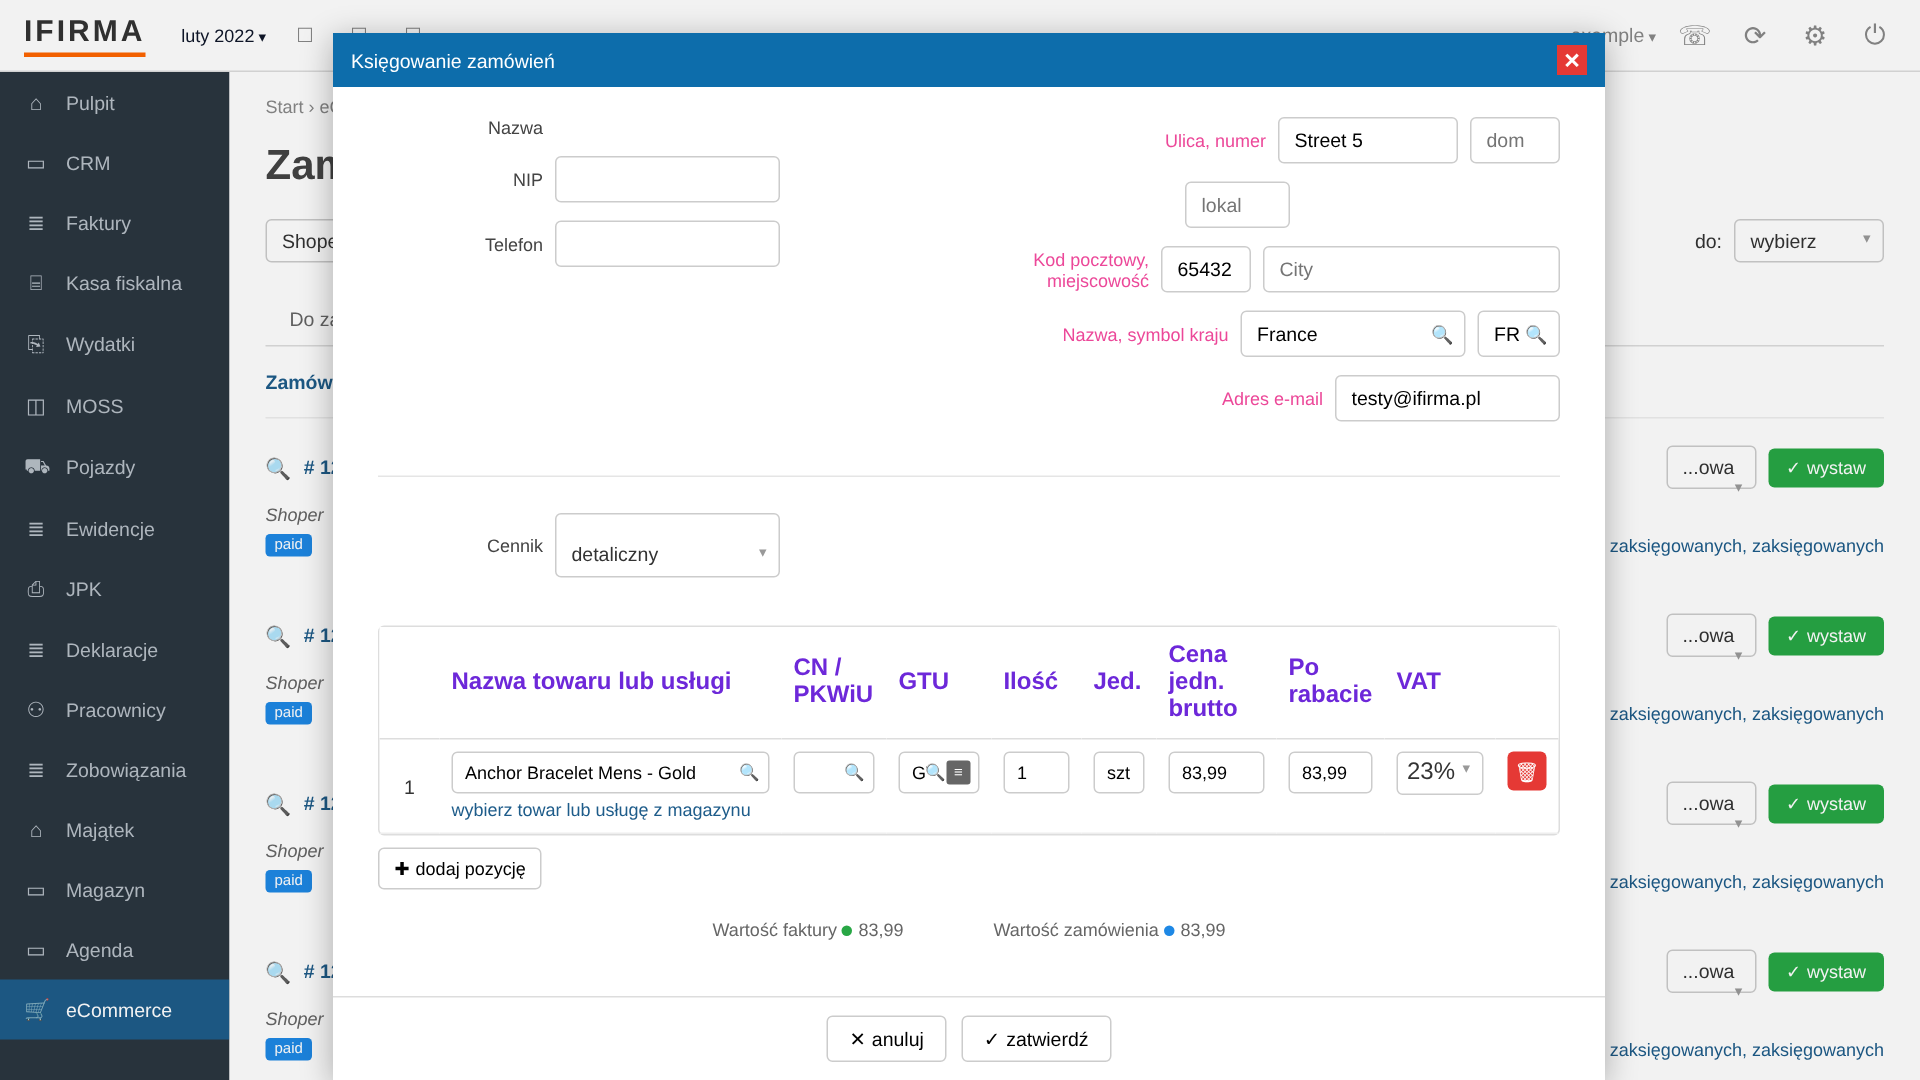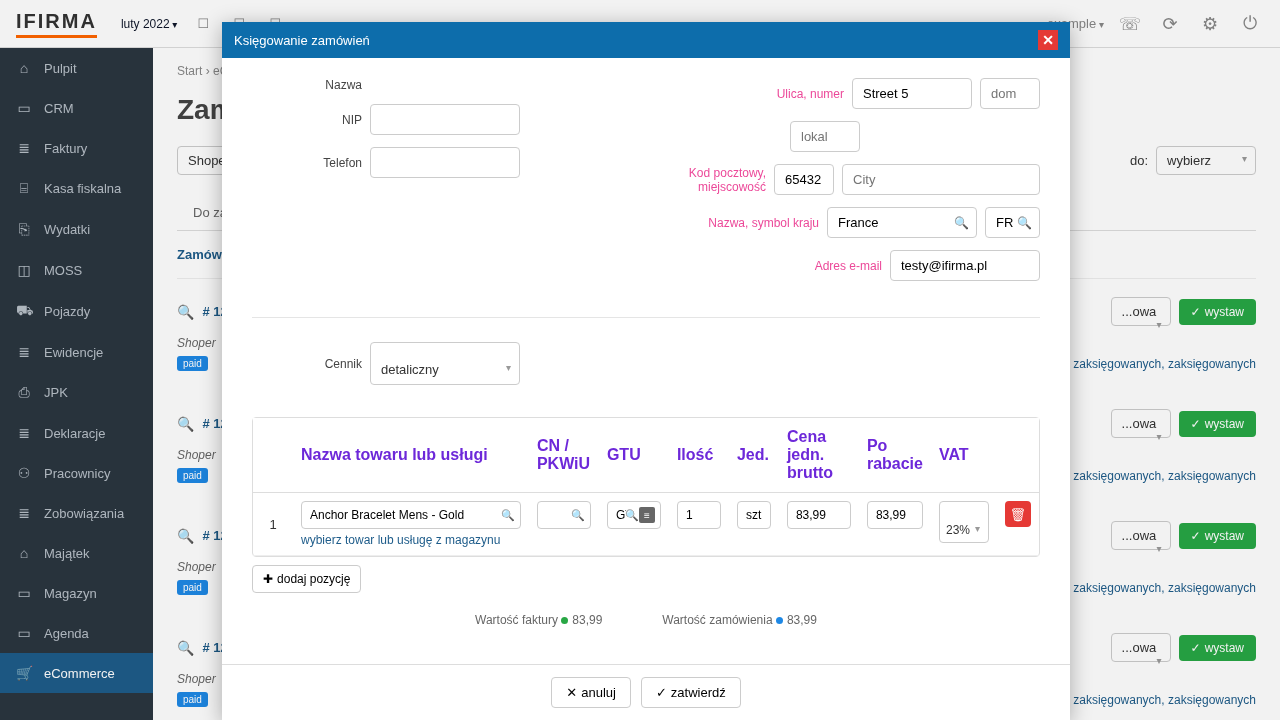--- a/index.html
+++ b/index.html
@@ -346,21 +346,21 @@
               <div class="tbl-input-wrap"><input class="tbl-input" style=""><span class="search-ico">🔍</span></div>
             </td>
           <td>
               <div class="tbl-input-wrap"><input class="tbl-input" style="padding-right: 34px;" value="GTU_"><span class="search-ico" style="right:22px">🔍</span><span class="list-ico">≡</span></div>
             </td>
           <td><input class="tbl-input" value="1" style=""></td>
           <td><input class="tbl-input" value="szt." style=""></td>
           <td><input class="tbl-input" value="83,99" style=""></td>
           <td><input class="tbl-input" value="83,99" style=""></td>
           <td>
-              <div class="form-sel" style="padding:21px 18px 5px 6px;font-size:12px">23%</div>
+              <div class="form-sel" style="padding:4px 18px 5px 6px;font-size:16px">23%</div>
             </td>
           <td>
               <div class="del-btn">
                 <span>🗑</span>
               </div>
             </td>
         </tr>
       </tbody>
     </table>
     <button class="add-pos">✚ <span>dodaj pozycję</span></button>

